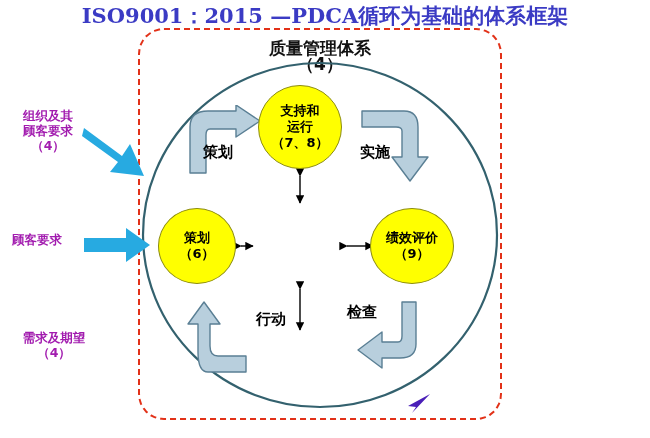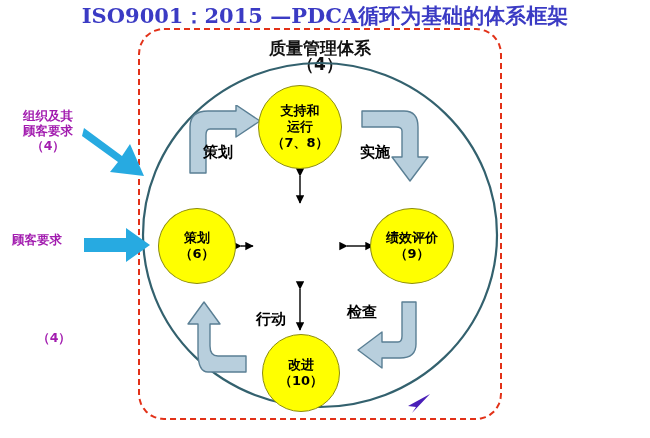--- a/index.html
+++ b/index.html
@@ -205,38 +205,35 @@
     <span class="l2">（7、8）</span>
   </div>
   <div class="node" id="node-plan">
     <span>策划</span>
     <span class="l2">（6）</span>
   </div>
   <div class="node" id="node-perf">
     <span>绩效评价</span>
     <span class="l2">（9）</span>
   </div>
-  <div class="node" id="node-improve">
-    <span>改进</span>
-    <span class="l2">（10）</span>
-  </div>
 
   <div class="io-label" id="label-context">
     <div>组织及其</div>
     <div>顾客要求</div>
     <div>（4）</div>
   </div>
   <svg class="blue-arrow" id="arrow-context" viewBox="0 0 68 60">
     <path d="M2 6 L40 34 L48 22 L62 54 L28 50 L36 40 L0 14 Z" fill="#27aae1"></path>
   </svg>
 
   <div class="io-label" id="label-customer">
     <div>顾客要求</div>
   </div>
   <svg class="blue-arrow" id="arrow-customer" viewBox="0 0 66 34">
     <path d="M0 10 L42 10 L42 0 L66 17 L42 34 L42 24 L0 24 Z" fill="#27aae1"></path>
   </svg>
 
   <div class="io-label" id="label-interest">
+    <div>需求及期望</div>
     <div>（4）</div>
 
 </div>
 
 </div>
 </body></html>

